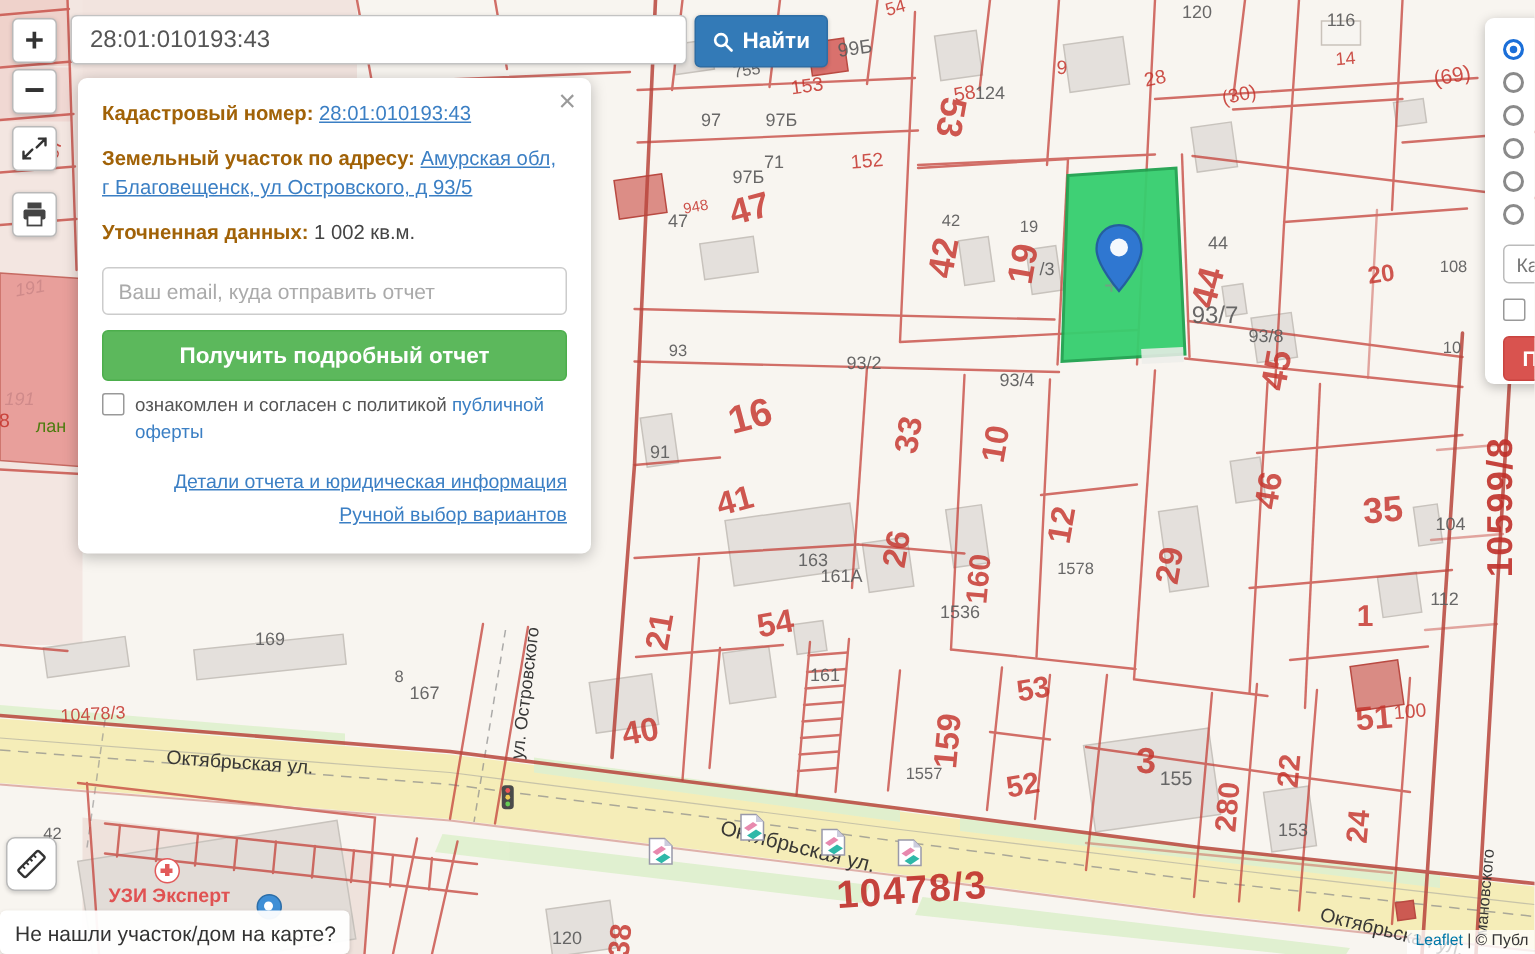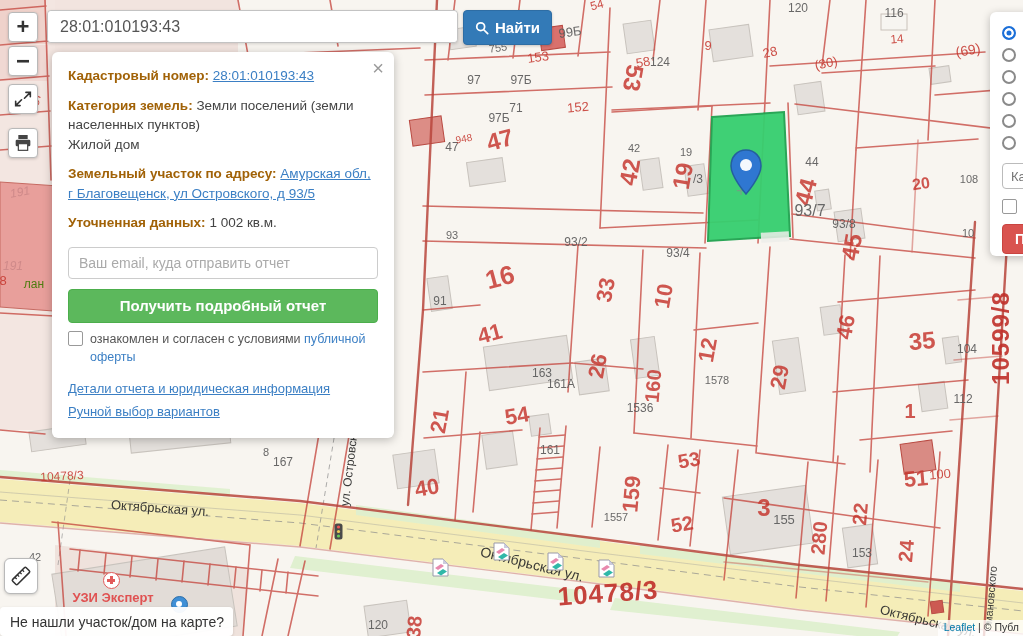--- a/index.html
+++ b/index.html
@@ -47,21 +47,21 @@
   a.lnk{color:#3b7fc4;text-decoration:underline;cursor:pointer;}
   a.lnk2{color:#3b7fc4;text-decoration:none;cursor:pointer;}
   #panel-close{position:absolute;right:10px;top:6px;font-size:20px;color:#9a9a9a;cursor:pointer;line-height:1;}
   #email-input{width:100%;height:32px;border:1px solid #ccc;border-radius:4px;padding:0 10px;
       font-size:14px;color:#555;box-sizing:border-box;font-family:"Liberation Sans",sans-serif;margin:4px 0 10px 0;}
   #email-input::placeholder{color:#aaa;}
   #report-btn{width:100%;height:34px;background:#5cb85c;border:1px solid #4cae4c;border-radius:4px;
       color:#fff;font-size:15px;font-weight:bold;cursor:pointer;font-family:"Liberation Sans",sans-serif;}
   .consent{display:flex;gap:7px;font-size:12.5px;color:#555;margin-top:7px;align-items:flex-start;}
   .cbox{width:13px;height:13px;border:1px solid #999;border-radius:2px;background:#fff;flex:0 0 13px;margin-top:1px;cursor:pointer;}
-  .center-links{text-align:left;margin-top:14px;font-size:13px;}
+  .center-links{text-align:right;margin-top:14px;font-size:13px;}
   .center-links div{margin-top:4px;}
   
   #layer-panel{position:absolute;left:990px;top:12px;width:210px;height:244px;z-index:6;background:#fff;
       border-radius:6px;box-shadow:0 2px 8px rgba(0,0,0,.25);padding:10px 10px 10px 12px;box-sizing:border-box;}
   .radio-row{display:flex;align-items:center;gap:7px;height:22px;cursor:pointer;}
   .radio{width:14px;height:14px;border:2px solid #8a8a8a;border-radius:50%;box-sizing:border-box;flex:0 0 14px;}
   .radio.sel{border-color:#1b6fd8;background:#1b6fd8;box-shadow:inset 0 0 0 2.5px #fff;}
   #layer-input{width:150px;height:26px;border:1px solid #bbb;border-radius:4px;margin-top:9px;
       padding:0 8px;font-size:13px;color:#555;font-family:"Liberation Sans",sans-serif;box-sizing:border-box;}
   #layer-check{display:flex;gap:7px;align-items:center;margin-top:9px;font-size:13px;color:#444;}
@@ -451,37 +451,32 @@
   <span>Найти</span>
 </div>
 
 <div id="info-panel">
   <span id="panel-close">×</span>
   <div class="row">
     <b>Кадастровый номер:</b>
     <a class="lnk">28:01:010193:43</a>
   </div>
   <div class="row">
-    <b>Категория земель:</b>
-    <span>Земли поселений (земли населенных пунктов)</span>
-    <div>Жилой дом</div>
-  </div>
-  <div class="row">
     <b>Земельный участок по адресу:</b>
     <a class="lnk">Амурская обл, г Благовещенск, ул Островского, д 93/5</a>
   </div>
   <div class="row">
     <b>Уточненная данных:</b>
     <span>1 002 кв.м.</span>
   </div>
   <input id="email-input" type="text" placeholder="Ваш email, куда отправить отчет" style="">
   <button id="report-btn">Получить подробный отчет</button>
   <div class="consent">
     <span class="cbox"></span>
-    <span><span>ознакомлен и согласен с условиями </span><a class="lnk2">публичной оферты</a></span>
+    <span><span>ознакомлен и согласен с политикой </span><a class="lnk2">публичной оферты</a></span>
   </div>
   <div class="center-links">
     <a class="lnk">Детали отчета и юридическая информация</a>
     <div><a class="lnk">Ручной выбор вариантов</a></div>
   </div>
 </div>
 
 <div id="layer-panel">
   <div id="radio-list">
       <div class="radio-row">

